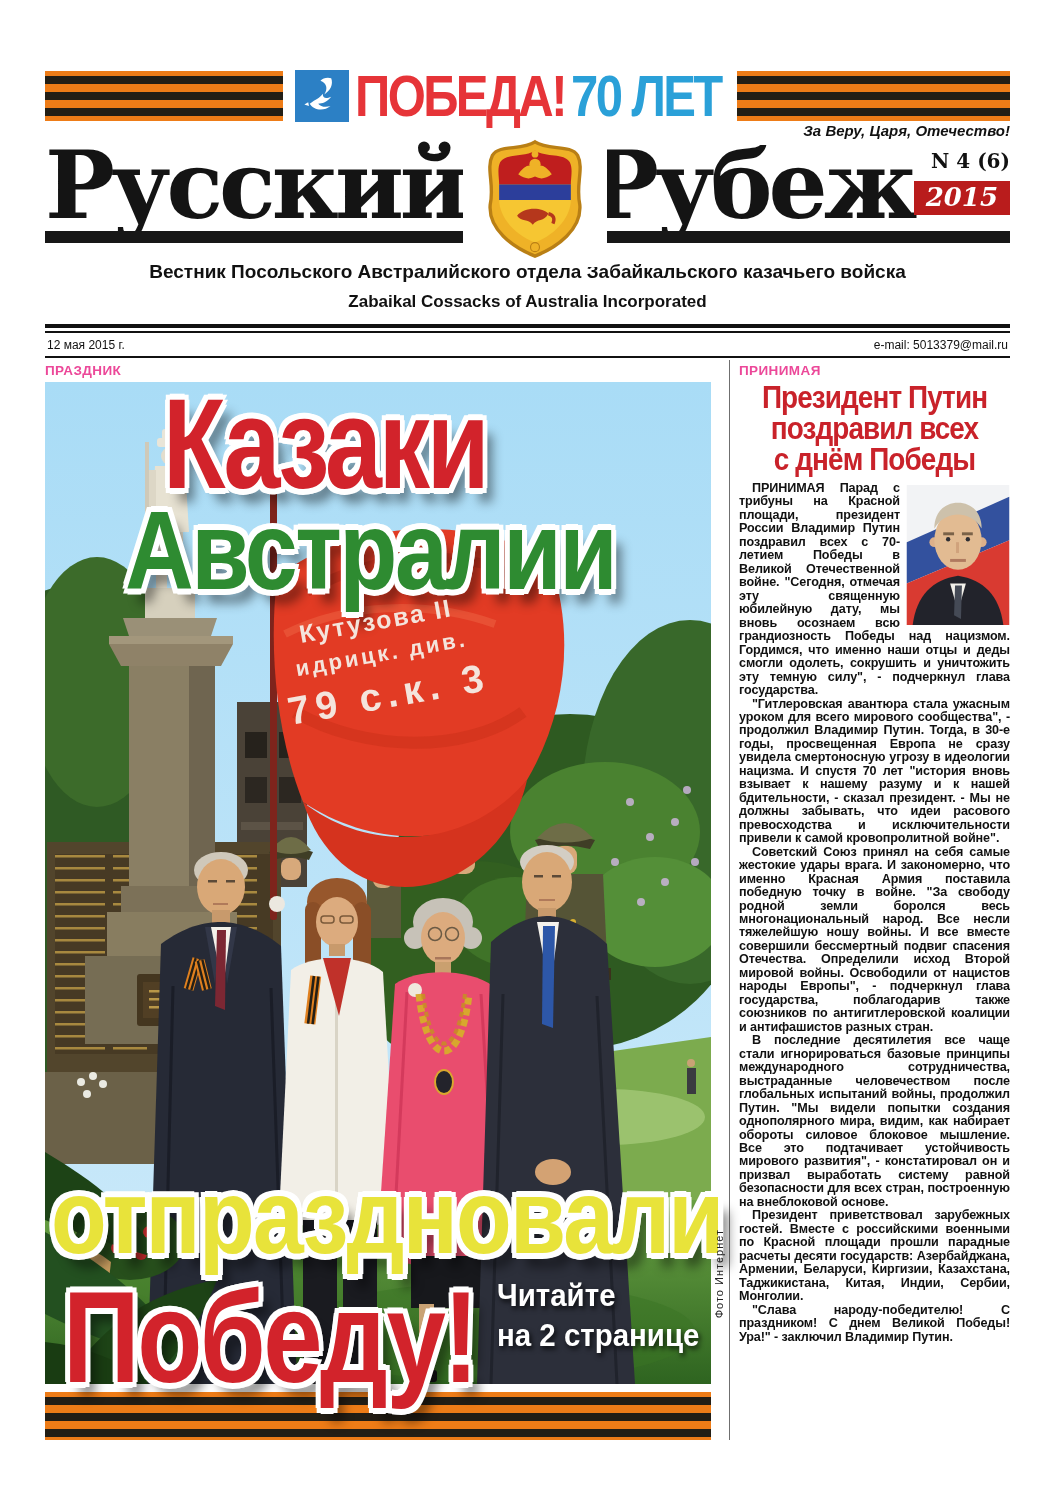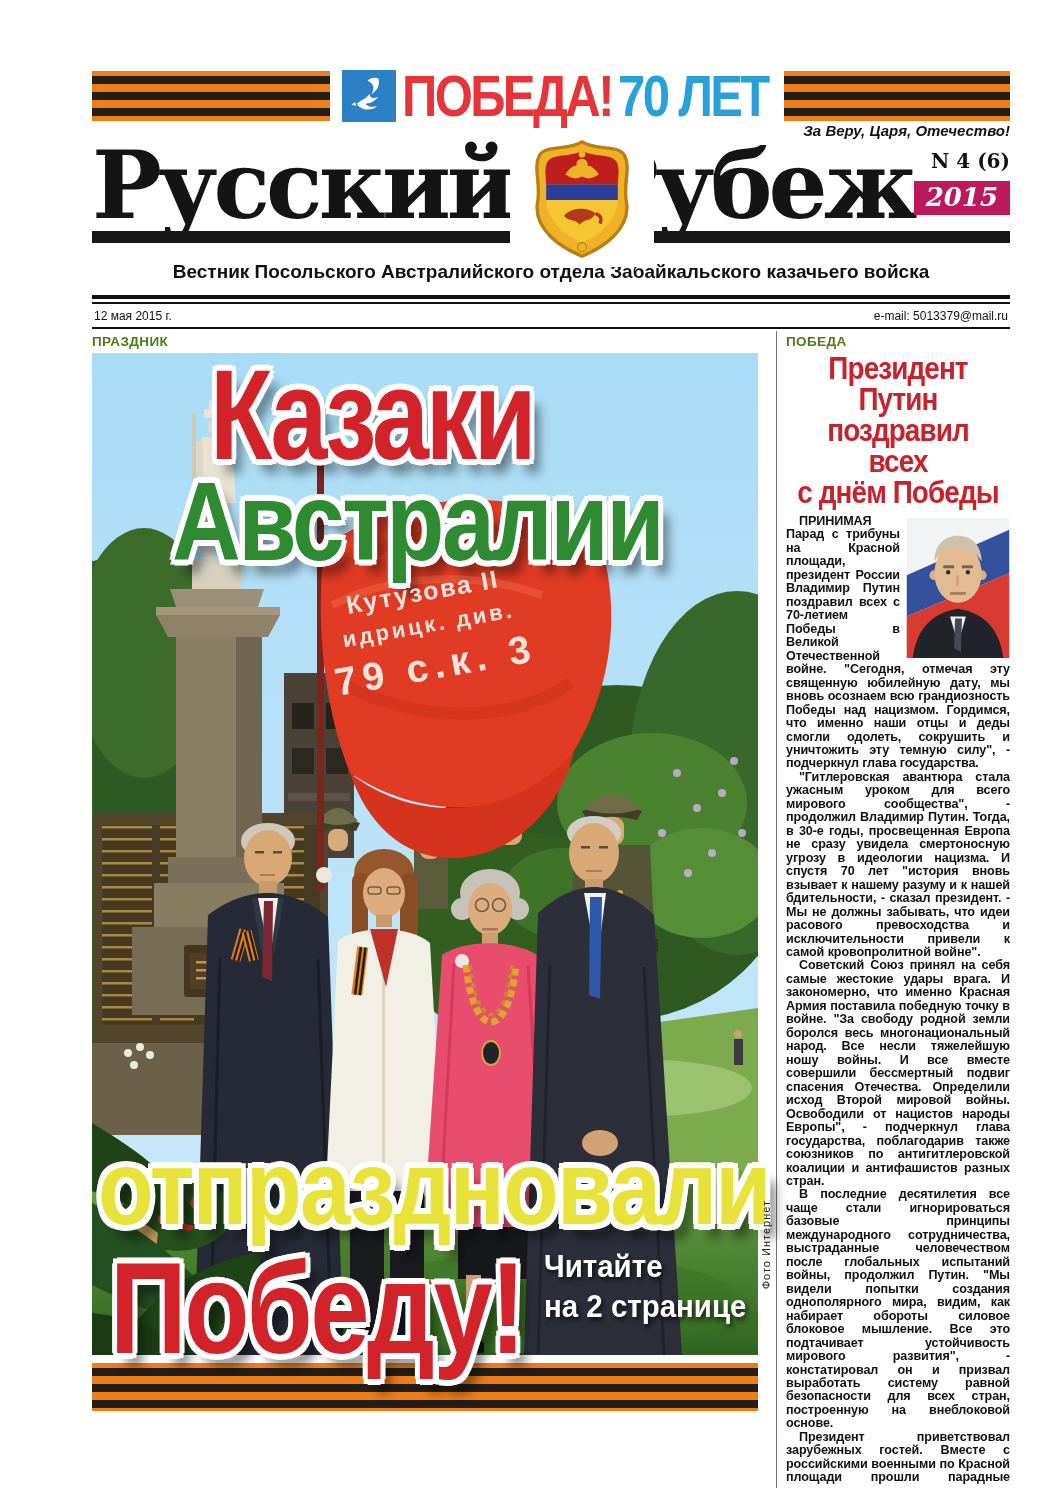--- a/index.html
+++ b/index.html
@@ -1,47 +1,47 @@
 <!DOCTYPE html>
 <html><head>
 <meta charset="utf-8">
 <style>
   html,body{margin:0;padding:0;background:#ffffff;}
   body{width:1052px;height:1488px;font-family:"Liberation Sans",sans-serif;color:#111;position:relative;overflow:hidden;}
-  .page{box-sizing:border-box;width:1052px;height:1488px;padding:70px 42px 0 92px;position:relative;}
+  .page{box-sizing:border-box;width:1052px;height:1488px;padding:70px 42px 0 45px;position:relative;}
 
   
   .band{display:flex;align-items:center;height:52px;}
   .ribbon{background:linear-gradient(to bottom,#ee7c17 0 5px,#231e15 5px 13px,#ee7c17 13px 21px,#231e15 21px 29px,#ee7c17 29px 37px,#231e15 37px 45px,#ee7c17 45px 50px);height:50px;}
   .ribbon-left{width:238px;}
   .ribbon-right{flex:1;margin-left:12px;}
   .victory-logo{display:flex;align-items:center;margin-left:12px;white-space:nowrap;}
   .dove-box{width:54px;height:52px;background:#2c80c5;display:flex;align-items:center;justify-content:center;}
   .pobeda{color:#e63438;font-size:57px;font-weight:bold;letter-spacing:-3px;margin-left:6px;display:inline-block;transform:scaleX(.86);transform-origin:left center;margin-right:-28px;}
   .let70{color:#2aa0d8;font-size:57px;font-weight:bold;letter-spacing:-3px;display:inline-block;transform:scaleX(.86);transform-origin:left center;margin-right:-20px;}
   .motto{text-align:right;font-size:15px;font-weight:bold;font-style:italic;margin-top:0;}
   .masthead{display:flex;align-items:flex-start;position:relative;height:100px;margin-top:0;}
   .mh-word{font-family:"DejaVu Serif",serif;font-weight:bold;font-size:93px;letter-spacing:-4px;line-height:1.02;color:#141414;}
   .crest-spacer{width:140px;position:relative;}
   .crest-box{position:absolute;left:-2px;top:-2px;width:144px;height:130px;background:#fff;z-index:2;display:flex;justify-content:center;align-items:flex-start;}
   .issue{text-align:right;padding-top:10px;}
   .issue-no{font-family:"DejaVu Serif",serif;font-weight:bold;font-size:20px;}
-  .issue-year{margin-top:8px;background:#be185d;color:#fff;font-family:"DejaVu Serif",serif;font-weight:bold;font-style:italic;font-size:26px;padding:1px 12px 3px;display:inline-block;}
+  .issue-year{margin-top:8px;background:#b91c1c;color:#fff;font-family:"DejaVu Serif",serif;font-weight:bold;font-style:italic;font-size:26px;padding:1px 12px 3px;display:inline-block;}
   .mh-bar{height:12px;background:#171717;position:relative;z-index:1;margin-top:-8px;}
   .subtitle-ru{text-align:center;font-weight:bold;font-size:19px;margin-top:18px;}
   .subtitle-en{text-align:center;font-weight:bold;font-size:17px;margin-top:9px;}
   .rule-double{margin-top:12px;border-top:4px solid #111;border-bottom:2px solid #111;height:3px;}
   .dateline{display:flex;justify-content:space-between;font-size:12px;padding:5px 2px 4px;}
   .rule-thin{border-top:2px solid #111;}
 
   
   .columns{display:flex;margin-top:2px;align-items:stretch;}
   .col-left{width:684px;}
   .col-right{flex:1;border-left:1px solid #6f6f6f;padding-left:9px;min-height:1060px;}
-  .section-label{color:#4d7c0f;font-weight:bold;font-size:13.5px;letter-spacing:.4px;margin:3px 0 4px;}
+  .section-label{color:#ec4899;font-weight:bold;font-size:13.5px;letter-spacing:.4px;margin:3px 0 4px;}
 
   
   .photo-wrap{position:relative;width:666px;text-decoration:underline;}
   svg.scene{display:block;width:666px;height:1002px;}
   .ol{position:absolute;font-weight:bold;white-space:nowrap;
       text-shadow:-5px -5px 0 #fff,5px -5px 0 #fff,-5px 5px 0 #fff,5px 5px 0 #fff,-6px 0 0 #fff,6px 0 0 #fff,0 -6px 0 #fff,0 6px 0 #fff,12px 14px 12px rgba(0,0,0,.45);}
   .ol-kazaki{left:118px;top:-12px;font-size:128px;color:#d2232b;letter-spacing:-4px;transform:scaleX(.8);transform-origin:left top;}
   .ol-austr{left:80px;top:104px;font-size:112px;color:#2e8b31;letter-spacing:-3px;transform:scaleX(.85);transform-origin:left top;}
   .ol-otpr{left:6px;top:774px;font-size:106px;color:#e8e33a;letter-spacing:-2px;transform:scaleX(.86);transform-origin:left top;}
   .ol-pobedu{left:18px;top:880px;font-size:130px;color:#d2232b;letter-spacing:-3px;transform:scaleX(.82);transform-origin:left top;}
@@ -105,20 +105,21 @@
       </span>
       <span class="mh-word">Рубеж</span>
       <span class="issue">
         <div class="issue-no">N 4 (6)</div>
         <div class="issue-year">2015</div>
       </span>
     </div>
     <div class="mh-bar"></div>
 
     <div class="subtitle-ru">Вестник Посольского Австралийского отдела Забайкальского казачьего войска</div>
+    <div class="subtitle-en">Zabaikal Cossacks of Australia Incorporated</div>
 
     <div class="rule-double"></div>
     <div class="dateline">
       <span>12 мая 2015 г.</span>
       <span>e-mail: 5013379@mail.ru</span>
     </div>
     <div class="rule-thin"></div>
   </header>
 
   <div class="columns">
@@ -364,21 +365,21 @@
           <span>Читайте</span>
           <span>на 2 странице</span>
         </div>
         <div class="photo-credit">Фото Интернет</div>
       </div>
 
       <div class="ribbon ribbon-bottom"></div>
     </div>
 
     <div class="col-right">
-      <div class="section-label">ПОБЕДА</div>
+      <div class="section-label">ПРИНИМАЯ</div>
       <h2 class="news-headline">
         <span>Президент Путин</span>
         <span>поздравил всех</span>
         <span>с днём Победы</span>
       </h2>
       <div class="article">
         <span class="portrait">
           <svg width="104" height="140" viewBox="0 0 104 142">
             <rect width="104" height="142" fill="#f2f3f5"></rect>
             <polygon points="0,58 104,12 104,56 0,100" fill="#33519e"></polygon>

